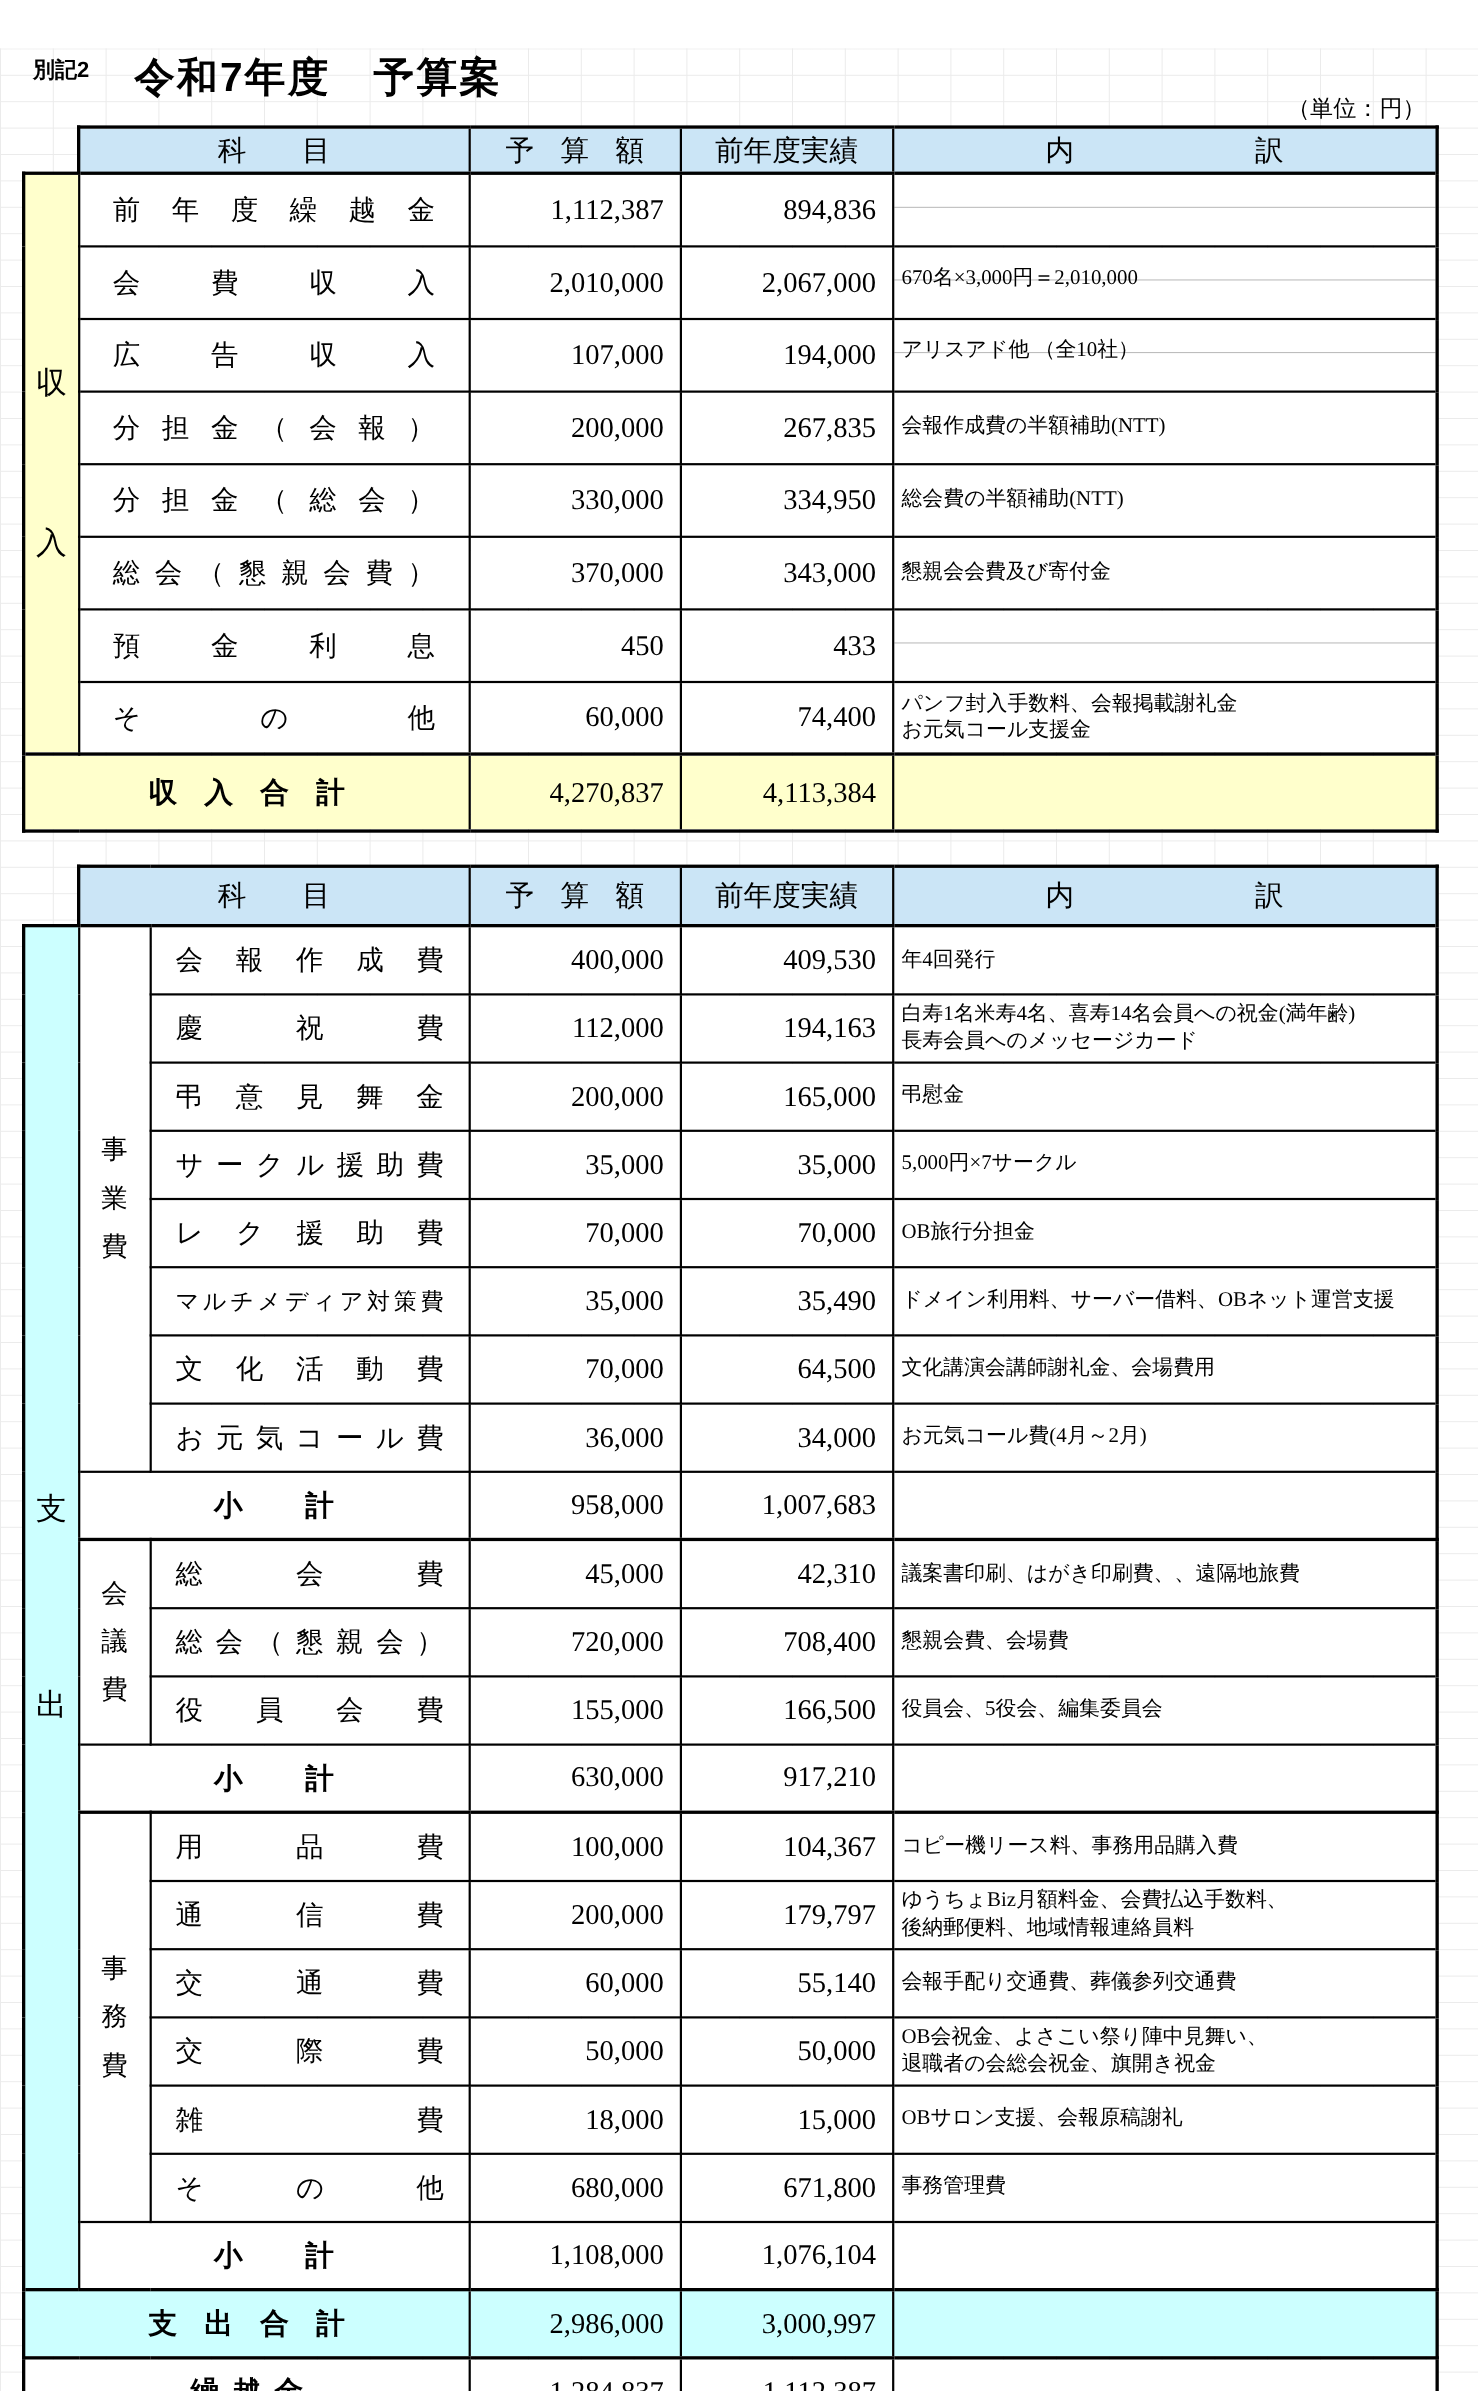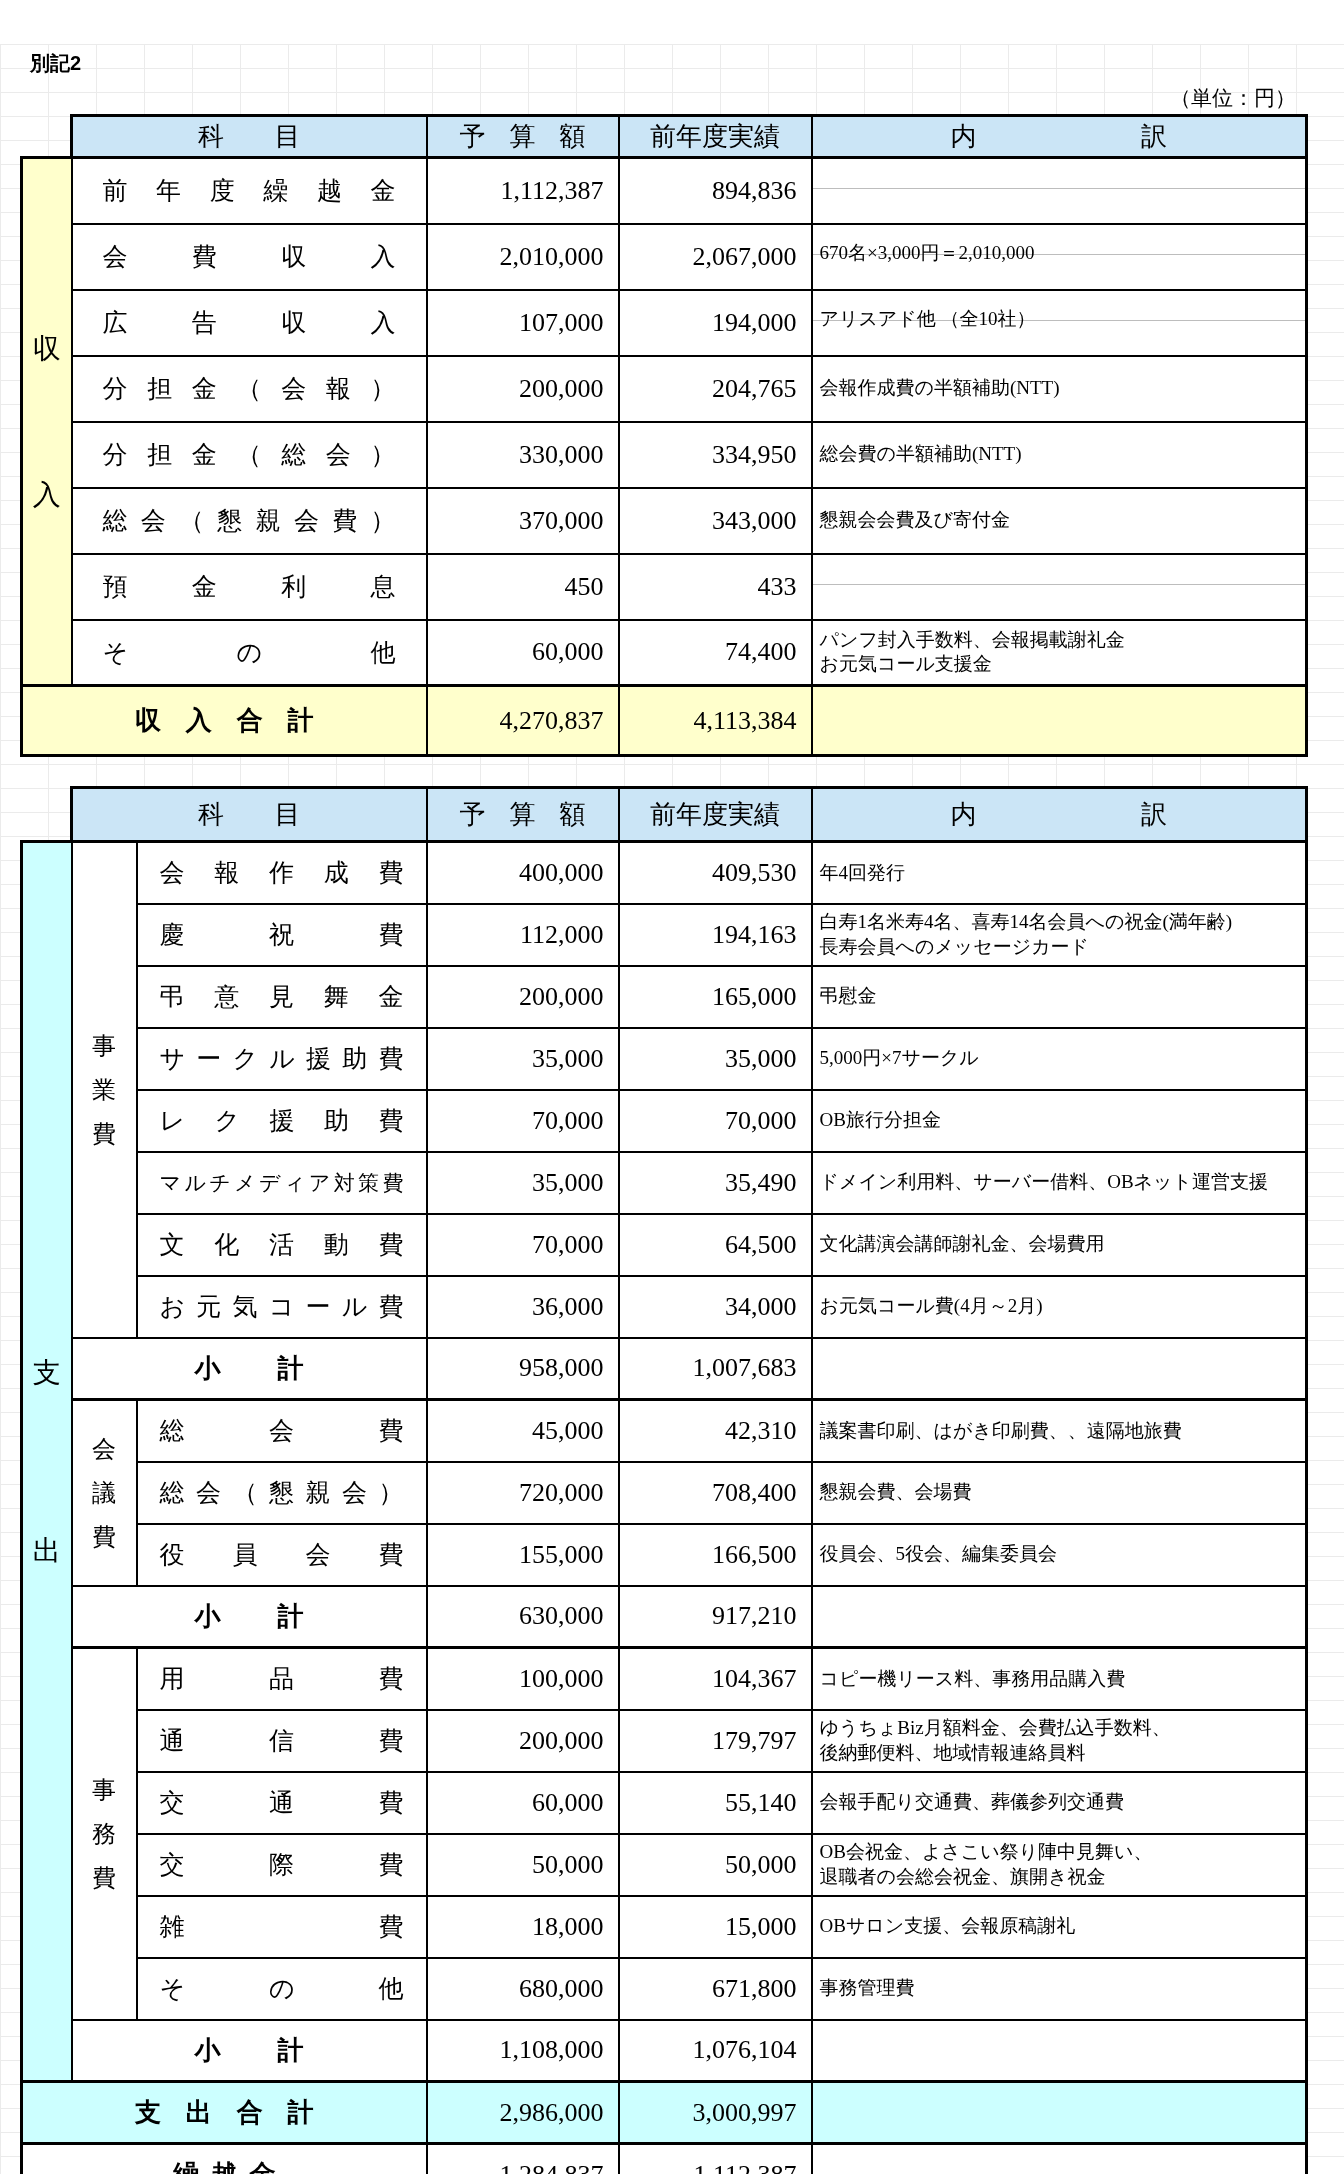--- a/index.html
+++ b/index.html
@@ -58,20 +58,21 @@
   .gap-in{gap:118px;}
   .gap-ex{gap:150px;}
   .vgroup{font-size:24px;}
   .gap-g{gap:20px;}
 </style>
 </head>
 <body>
 
 <div class="canvas">
   <div class="appendix">別記2</div>
+  <div class="title">令和7年度　予算案</div>
   <div class="unit">（単位：円）</div>
 
   <table id="income">
     <colgroup>
         <col style="width:50px">
         <col style="width:355px">
         <col style="width:192px">
         <col style="width:193px">
         <col style="width:495px">
       </colgroup>
@@ -154,21 +155,21 @@
               <span>分</span>
               <span>担</span>
               <span>金</span>
               <span>（</span>
               <span>会</span>
               <span>報</span>
               <span>）</span>
             </div>
           </td>
           <td class="num">200,000</td>
-          <td class="num">204,765</td>
+          <td class="num">267,835</td>
           <td class="bk br3">会報作成費の半額補助(NTT)</td>
         </tr>
         <tr>
           <td class="item">
             <div class="dist pad-inc">
               <span>分</span>
               <span>担</span>
               <span>金</span>
               <span>（</span>
               <span>総</span>

